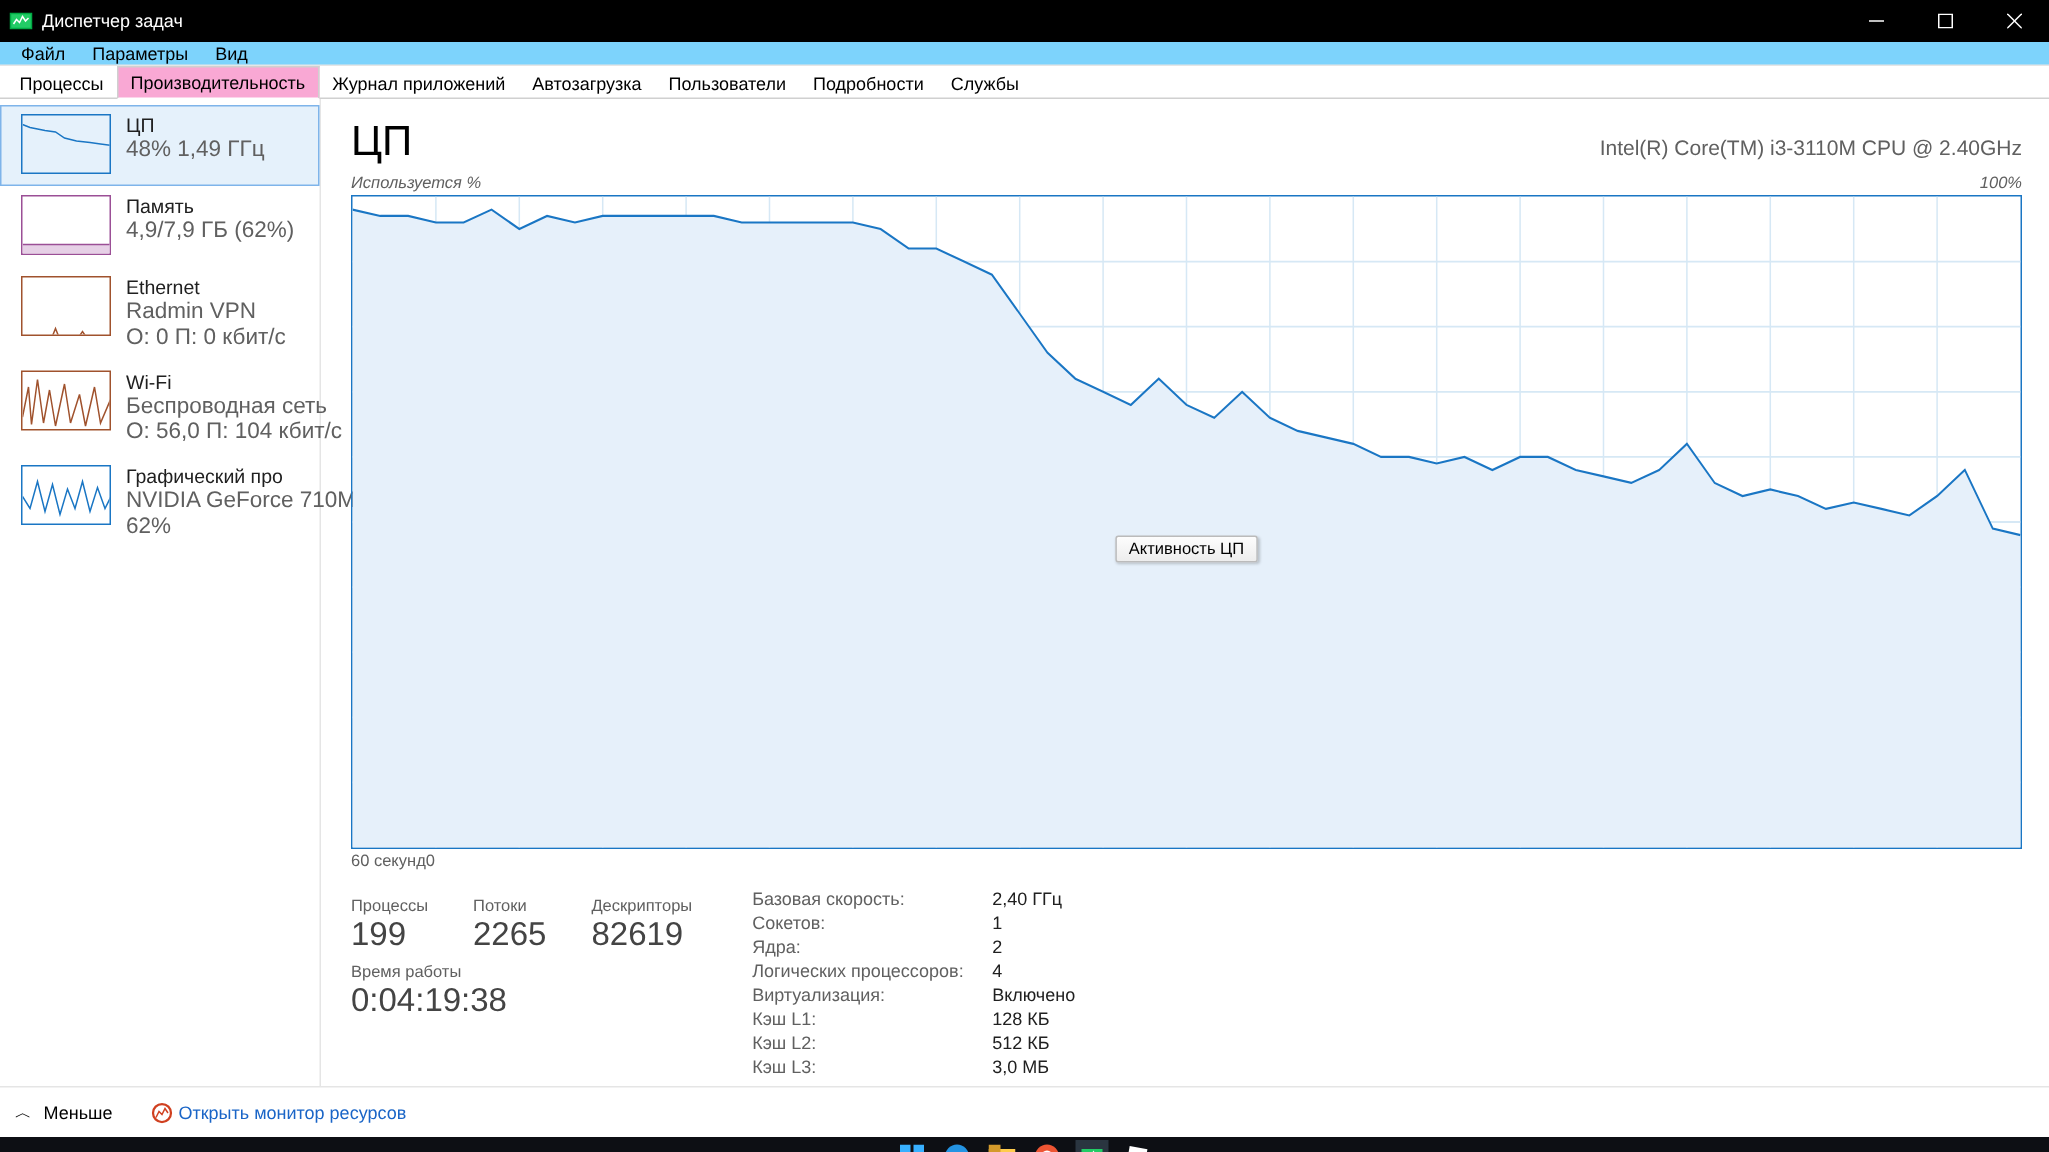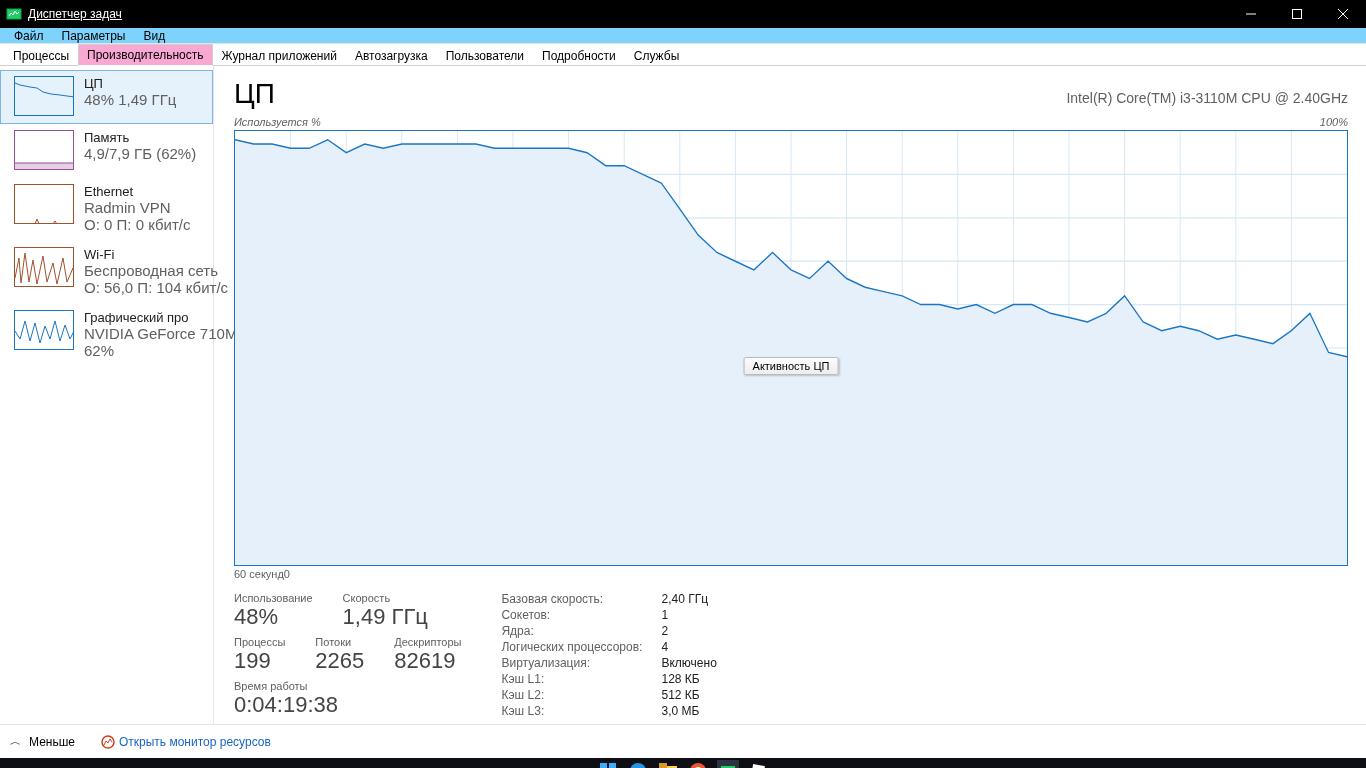--- a/index.html
+++ b/index.html
@@ -1,17 +1,17 @@
 <!DOCTYPE html>
 <html><head>
 <meta charset="utf-8">
 <style>
   * { box-sizing: border-box; margin: 0; padding: 0; }
   html, body { width: 1366px; height: 768px; font-family: "Segoe UI", Arial, sans-serif; font-size: 12px; background: #fff; overflow: hidden; }
-  .titlebar { height: 28px; background: #000; color: #fff; display: flex; align-items: center; padding-left: 6px; text-decoration: underline; }
+  .titlebar { height: 28px; background: #000; color: #fff; display: flex; align-items: center; padding-left: 6px; }
   .titlebar .icon { width: 16px; height: 16px; margin-right: 6px; display:inline-flex; align-items:center; justify-content:center; }
   .titlebar .title { font-size: 12px; flex: 1; }
   .titlebar .win-controls { display: flex; }
   .titlebar .win-controls div { width: 46px; height: 28px; display:flex; align-items:center; justify-content:center; color:#fff; }
   .menubar { height: 16px; background: #7dd3fc; border-bottom: 1px solid #e5e5e5; display: flex; align-items: center; padding-left: 6px; gap: 2px; }
   .menubar span { padding: 2px 8px; font-size: 12px; }
   .tabbar { height: 22px; border-bottom: 1px solid #d0d0d0; display: flex; align-items: flex-end; padding-left: 4px; background:#fff;}
   .tabbar .tab { padding: 3px 8px 3px 8px; font-size: 12px; border: 1px solid transparent; border-bottom: none; position: relative; top: 1px;}
   .tabbar .tab.active { border: 1px solid #d0d0d0; border-bottom: 1px solid #fff; background: #f9a8d4; }
   .body { display: flex; height: 658px; }
@@ -200,30 +200,20 @@
       </svg>
       <div class="tooltip">Активность ЦП</div>
     </div>
     <div class="chart-bottom">
       <span>60 секунд</span>
       <span>0</span>
     </div>
 
     <div class="stats">
       <div>
-        <div style="display:flex; gap:30px;">
-          <div class="stat-col">
-            <div class="lbl">Использование</div>
-            <div class="val">48%</div>
-          </div>
-          <div class="stat-col">
-            <div class="lbl">Скорость</div>
-            <div class="val">1,49 ГГц</div>
-          </div>
-        </div>
         <div style="display:flex; gap:30px; margin-top:6px;">
           <div class="stat-col">
             <div class="lbl">Процессы</div>
             <div class="val sm">199</div>
           </div>
           <div class="stat-col">
             <div class="lbl">Потоки</div>
             <div class="val sm">2265</div>
           </div>
           <div class="stat-col">

